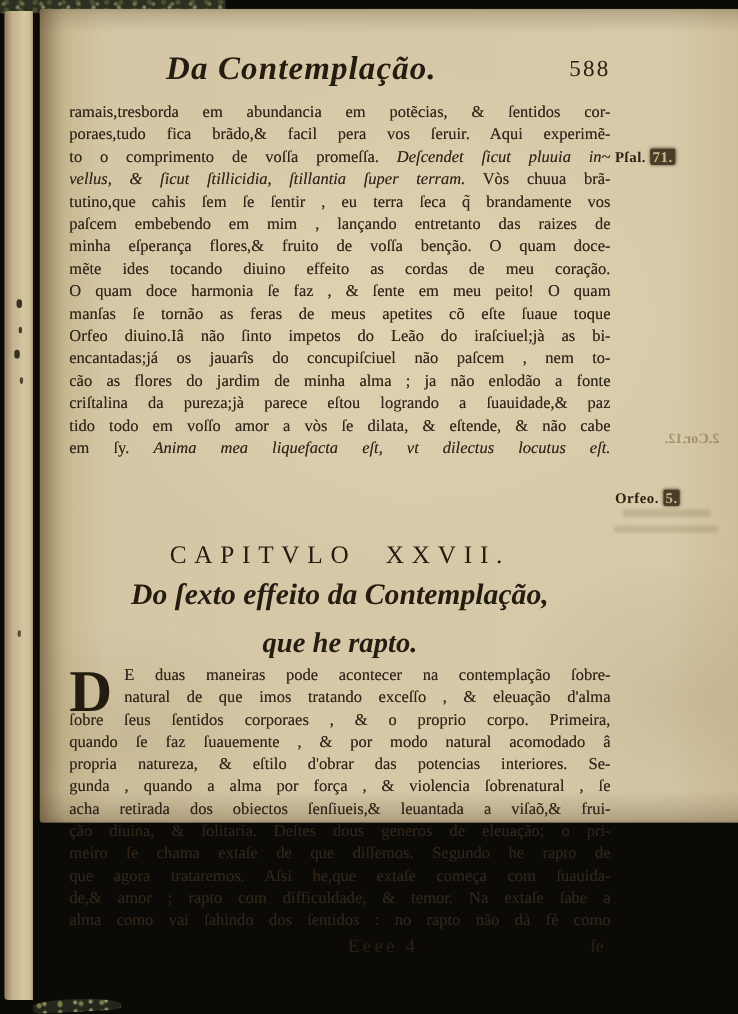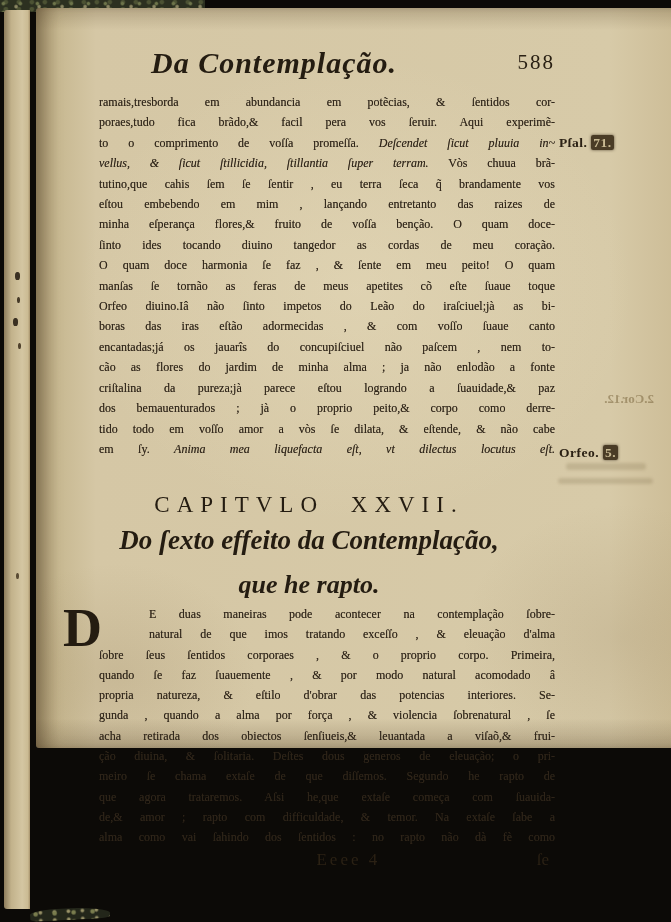--- a/index.html
+++ b/index.html
@@ -40,22 +40,22 @@
   .it{font-style:italic;}
 
   .header-row{position:absolute;left:27px;top:38px;width:492px;height:44px;}
   .header-title{position:absolute;left:0;right:70px;text-align:center;font-style:italic;font-weight:bold;
     font-size:30px;letter-spacing:1px;color:#241c11;}
   .pageno{position:absolute;right:0;top:4px;font-size:21px;letter-spacing:2px;color:#2a2114;}
 
   .textcol{position:absolute;left:27px;width:492px;}
   #para1{top:84px;}
   #para2{top:596px;}
-  .line{font-size:12px;line-height:20.4px;text-align:justify;text-align-last:justify;
-    white-space:normal;color:#30261a;text-shadow:0 0 0.5px rgba(48,38,26,0.6);margin-left:36px;}
+  .line{font-size:15px;line-height:20.4px;text-align:justify;text-align-last:justify;
+    white-space:normal;color:#30261a;text-shadow:0 0 0.5px rgba(48,38,26,0.6);}
   #para2 .line{line-height:20.3px;}
   .line.indent{padding-left:50px;}
   .dropcap{position:absolute;left:0;top:2px;font-size:54px;line-height:44px;font-weight:bold;color:#241c11;}
 
   .chapter{position:absolute;left:27px;top:484px;width:492px;text-align:center;}
   .chap-head{font-size:23px;letter-spacing:7px;word-spacing:14px;color:#241c11;}
   .chap-sub1{margin-top:7px;font-style:italic;font-weight:bold;font-size:27px;color:#241c11;}
   .chap-sub2{margin-top:14px;font-style:italic;font-weight:bold;font-size:26px;color:#241c11;}
 
   .mnote{position:absolute;left:523px;width:95px;font-size:13.5px;font-weight:bold;color:#2b2114;
@@ -90,31 +90,29 @@
       <div class="header-title">Da Contemplação.</div>
       <div class="pageno">588</div>
     </div>
 
     <div class="textcol" id="para1">
         <div class="line ink"><span>ramais,tresborda em abundancia em potẽcias, &amp; ſentidos cor-</span></div>
         <div class="line ink"><span>poraes,tudo fica brãdo,&amp; facil pera vos ſeruir. Aqui experimẽ-</span></div>
         <div class="line ink"><span>to o comprimento de voſſa promeſſa. </span><span class="it">Deſcendet ſicut pluuia in~</span></div>
         <div class="line ink"><span class="it">vellus, &amp; ſicut ſtillicidia, ſtillantia ſuper terram.</span><span> Vòs chuua brã-</span></div>
         <div class="line ink"><span>tutino,que cahis ſem ſe ſentir , eu terra ſeca q̃ brandamente vos</span></div>
-        <div class="line ink"><span>eſtou embebendo em mim , lançando entretanto das raizes de</span></div>
+        <div class="line ink"><span>paſcem embebendo em mim , lançando entretanto das raizes de</span></div>
         <div class="line ink"><span>minha eſperança flores,&amp; fruito de voſſa benção. O quam doce-</span></div>
-        <div class="line ink"><span>ſinto ides tocando diuino tangedor as cordas de meu coração.</span></div>
+        <div class="line ink"><span>mẽte ides tocando diuino effeito as cordas de meu coração.</span></div>
         <div class="line ink"><span>O quam doce harmonia ſe faz , &amp; ſente em meu peito! O quam</span></div>
         <div class="line ink"><span>manſas ſe tornão as feras de meus apetites cõ eſte ſuaue toque</span></div>
         <div class="line ink"><span>Orfeo diuino.Iâ não ſinto impetos do Leão do iraſciuel;jà as bi-</span></div>
-        <div class="line ink"><span>boras das iras eſtão adormecidas , &amp; com voſſo ſuaue canto</span></div>
         <div class="line ink"><span>encantadas;já os jauarîs do concupiſciuel não paſcem , nem to-</span></div>
         <div class="line ink"><span>cão as flores do jardim de minha alma ; ja não enlodão a fonte</span></div>
         <div class="line ink"><span>criſtalina da pureza;jà parece eſtou logrando a ſuauidade,&amp; paz</span></div>
-        <div class="line ink"><span>dos bemauenturados ; jà o proprio peito,&amp; corpo como derre-</span></div>
         <div class="line ink"><span>tido todo em voſſo amor a vòs ſe dilata, &amp; eſtende, &amp; não cabe</span></div>
         <div class="line ink"><span>em ſy. </span><span class="it">Anima mea liquefacta eſt, vt dilectus locutus eſt.</span></div>
       </div>
 
     <div class="mnote" id="mnote1">
       <span>Pſal.</span>
       <span class="boxed">71.</span>
     </div>
     <div class="mnote" id="mnote2">
       <span>Orfeo.</span>

